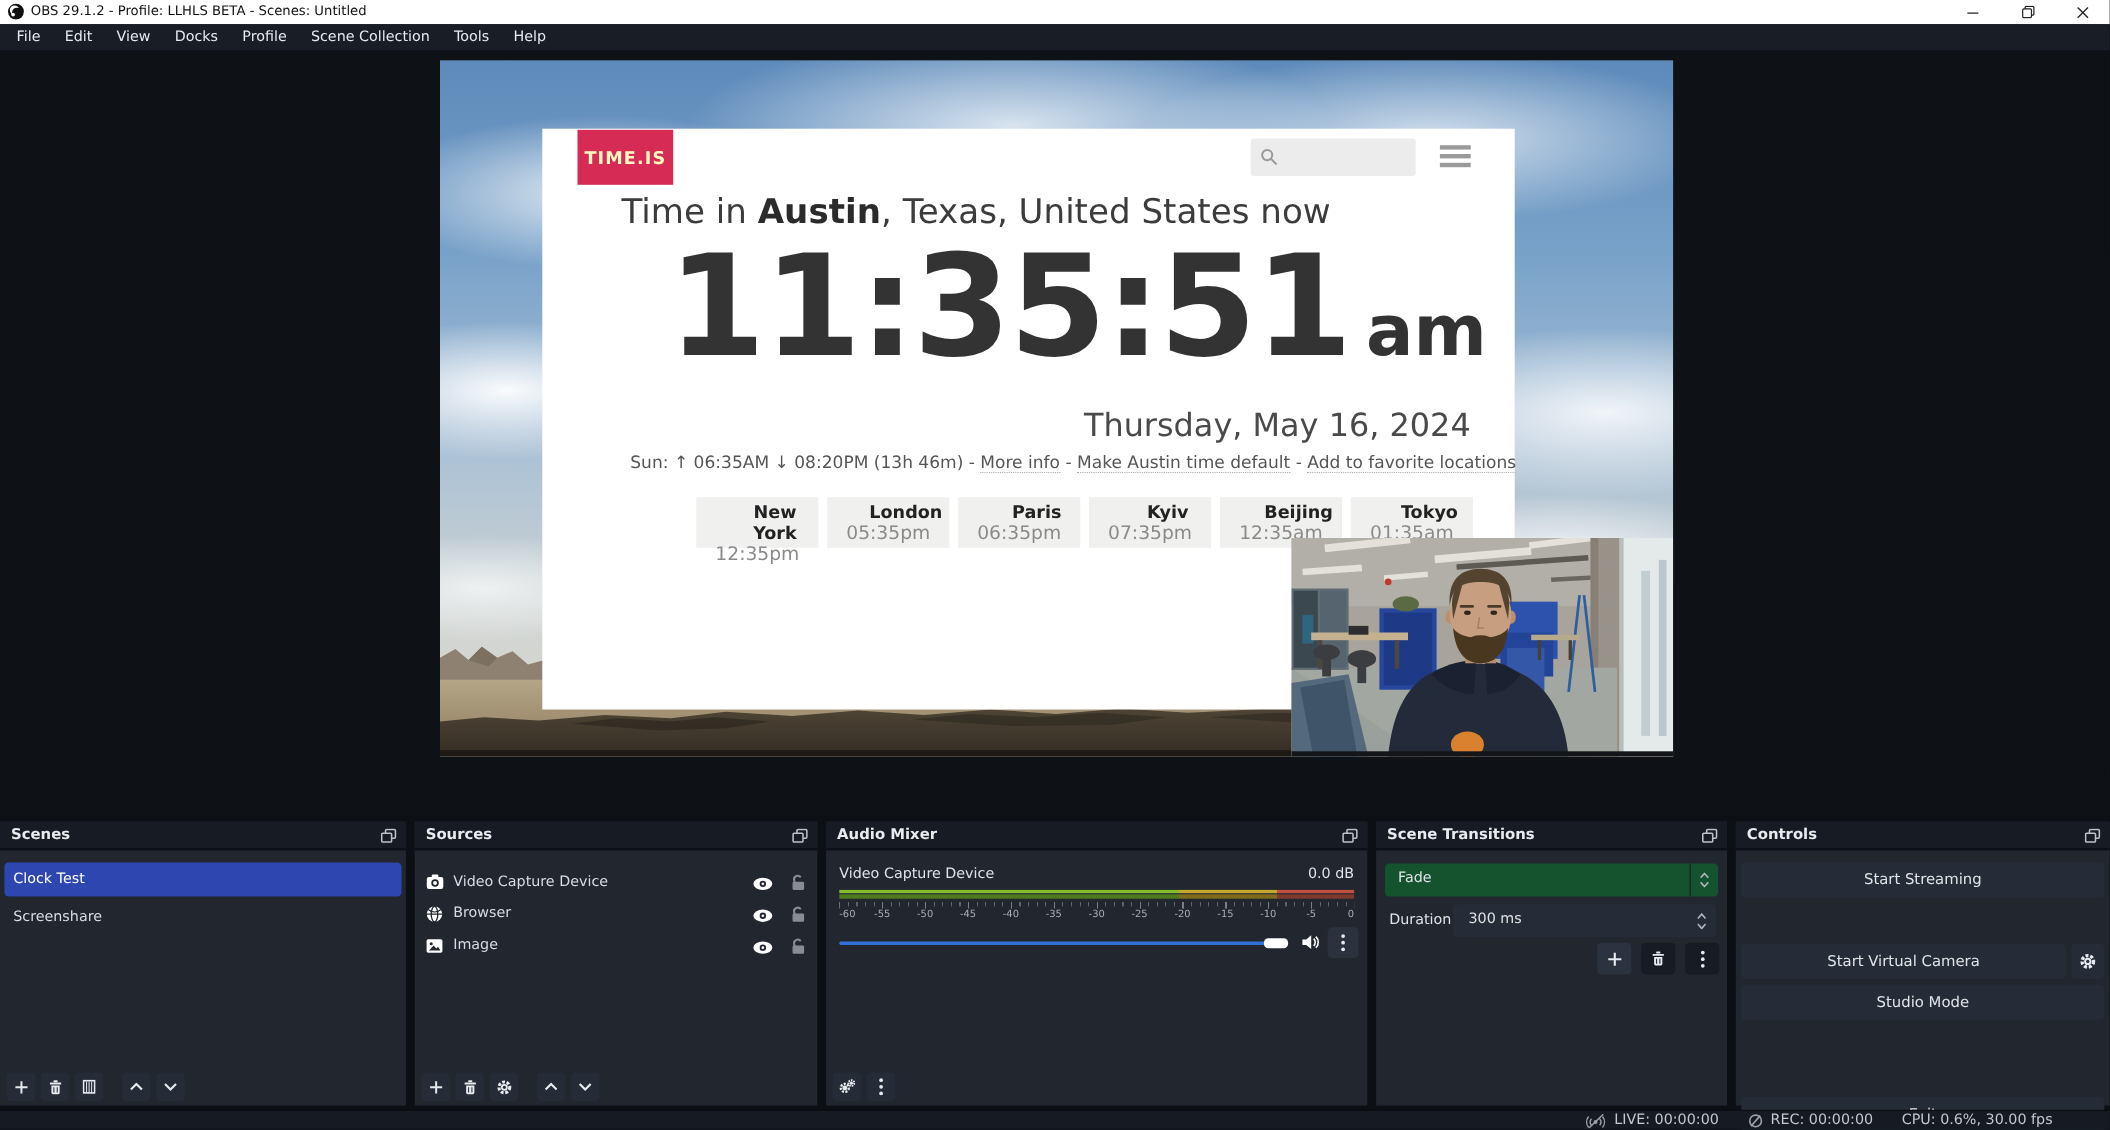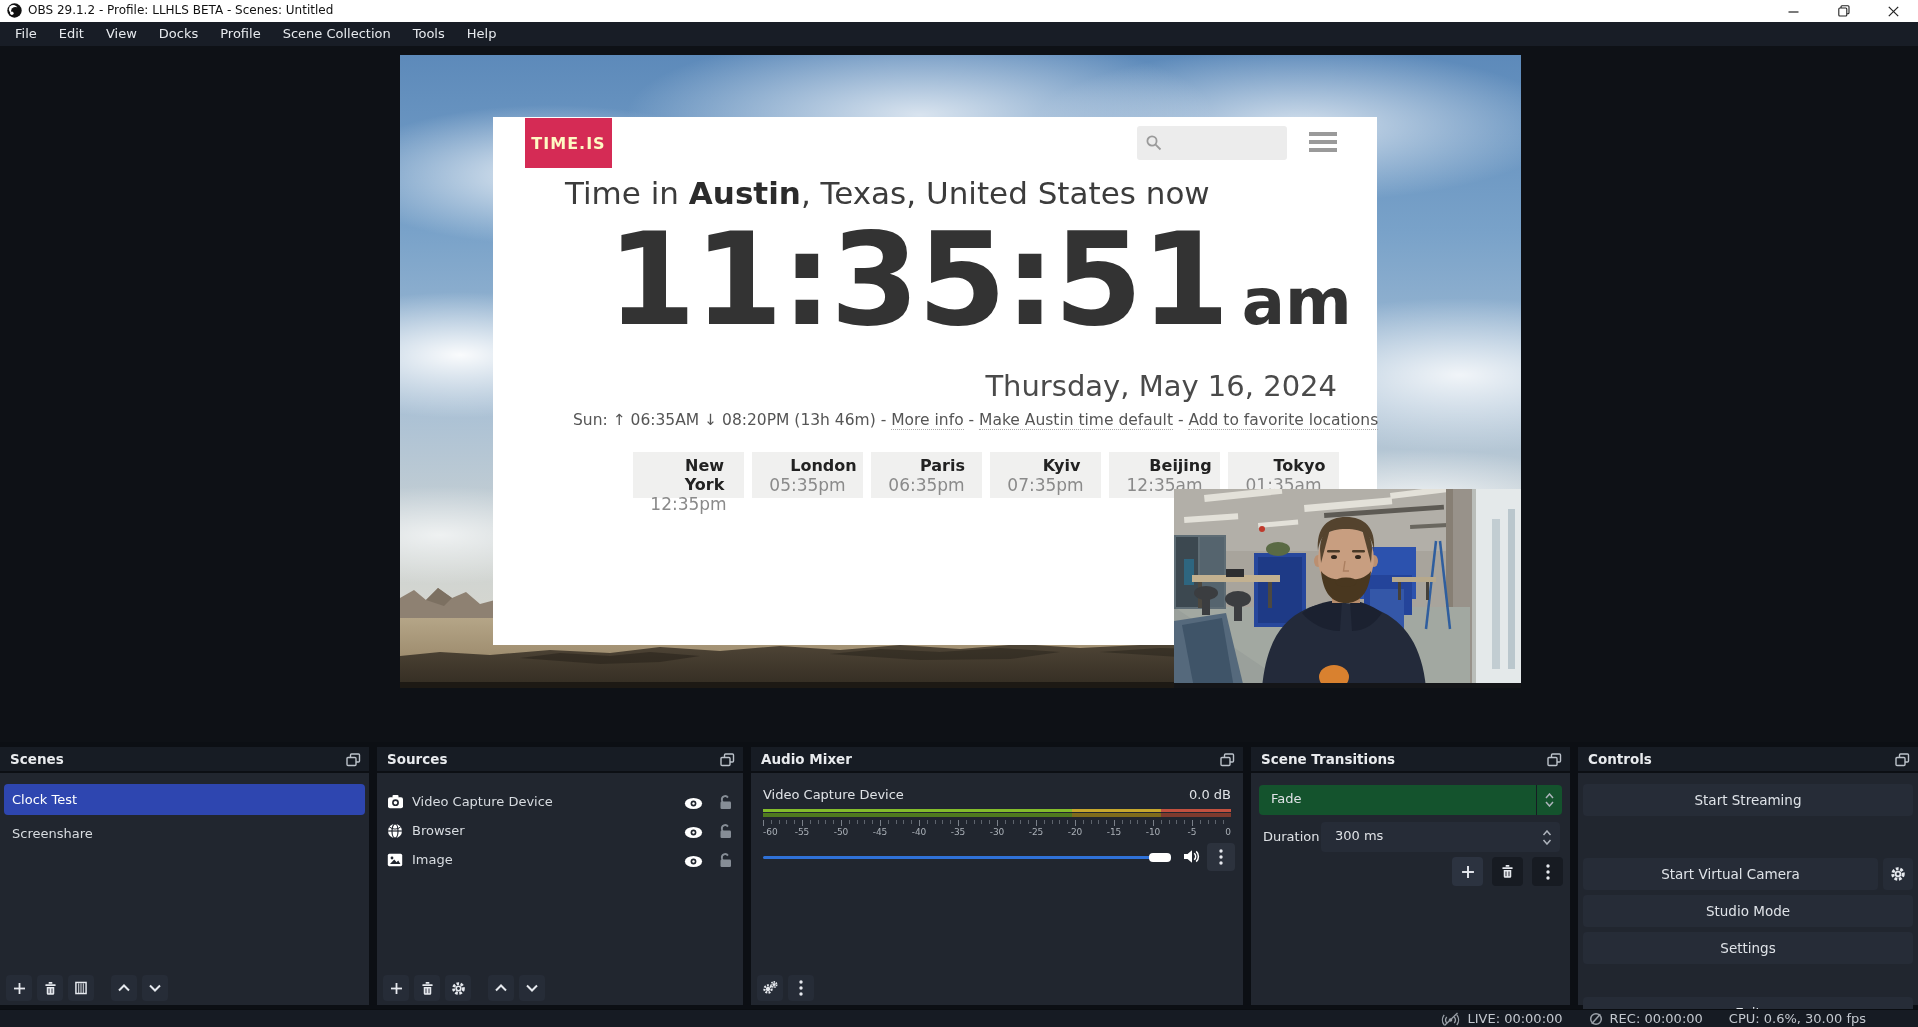--- a/index.html
+++ b/index.html
@@ -639,23 +639,20 @@
       <div class="ctl-gear" style="top:111px;">
         <svg width="16" height="16" viewBox="0 0 14 14">
           <circle cx="7" cy="7" r="4.6" fill="none" stroke="#e6e9ee" stroke-width="2.6" stroke-dasharray="2.4 1.45"></circle>
           <circle cx="7" cy="7" r="2.9" fill="#e6e9ee"></circle>
             <circle cx="7" cy="7" r="1.3" fill="#262c37"></circle>
         </svg>
       </div>
       <div class="ctl-btn" style="top:148px;">
           <span>Studio Mode</span>
         </div>
-      <div class="ctl-btn" style="top:185px;">
-          <span>Settings</span>
-        </div>
       <div class="ctl-btn" style="top:222px;margin-top:28px;">
           <span>Exit</span>
         </div>
     </div>
   </div>
 
   <div class="statusbar">
     <span class="stat">
       <svg width="19" height="14" viewBox="0 0 19 14" fill="none" stroke="#9ba1a9" stroke-width="1.3">
         <circle cx="9.5" cy="8" r="1.8" fill="#9ba1a9" stroke="none"></circle>

